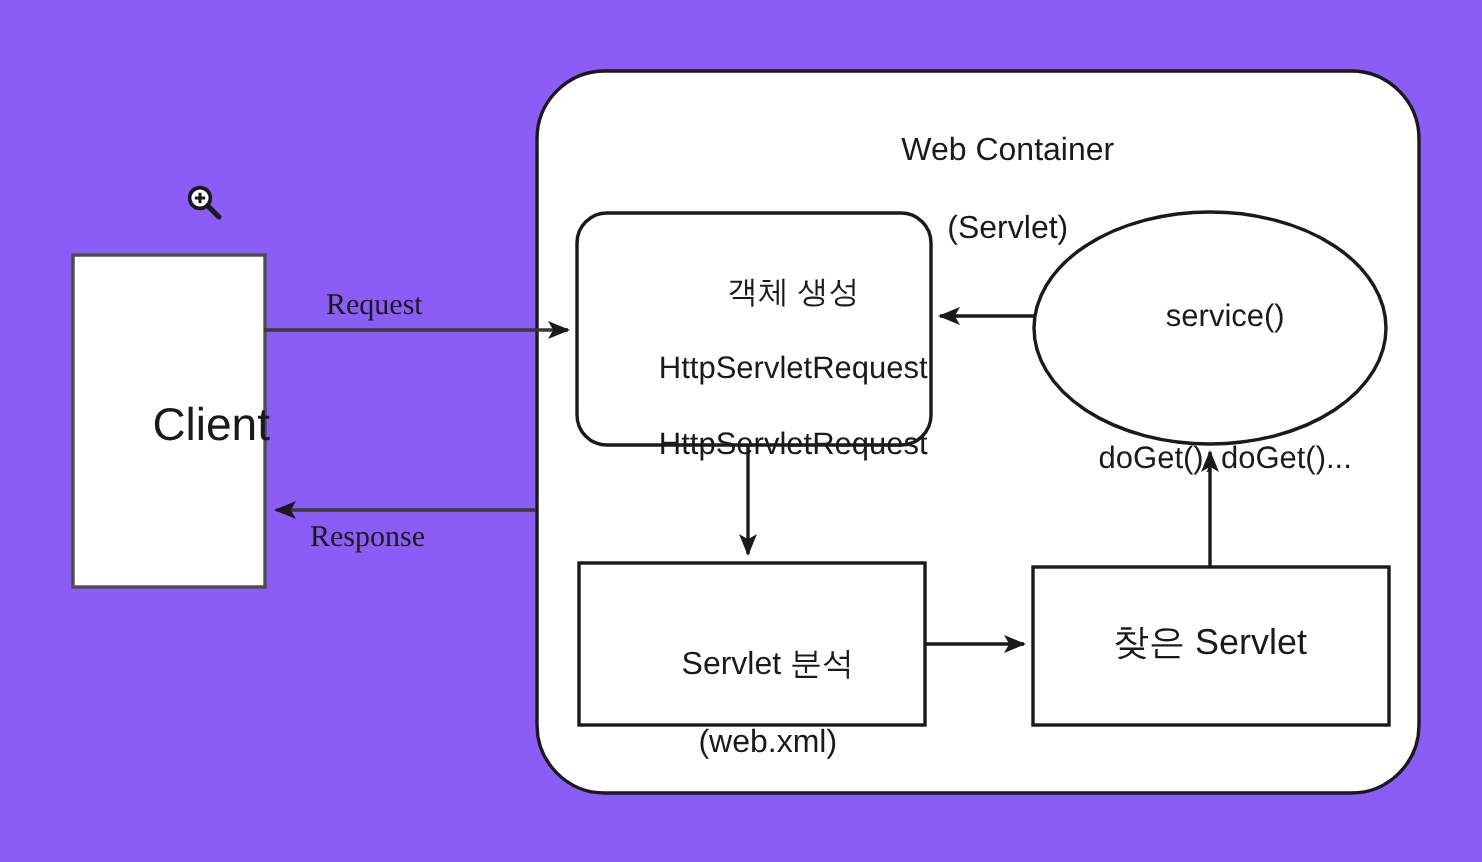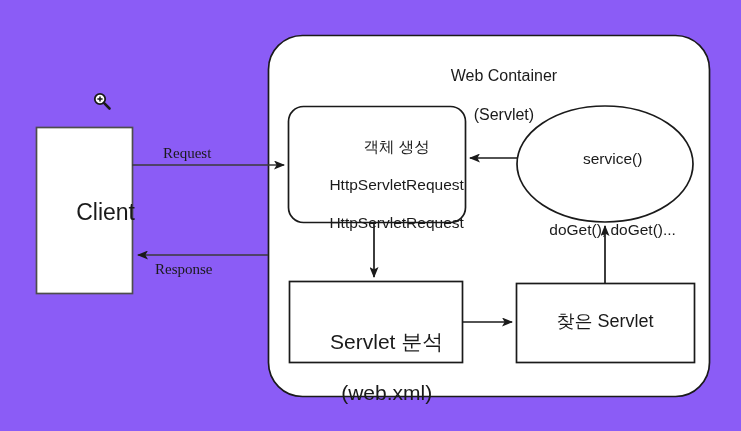--- a/index.html
+++ b/index.html
@@ -57,21 +57,21 @@
     font-size: 15.5px;
   }
   #service-label .line-gap {
     display: block;
     height: 14px;
   }
   #analysis-label {
     left: 290px;
     top: 303px;
     width: 170px;
-    font-size: 21px;
+    font-size: 16px;
   }
   #found-label {
     left: 516px;
     top: 311px;
     width: 178px;
     font-size: 18px;
   }
   .edge-label {
     position: absolute;
     color: #1a1a1a;

